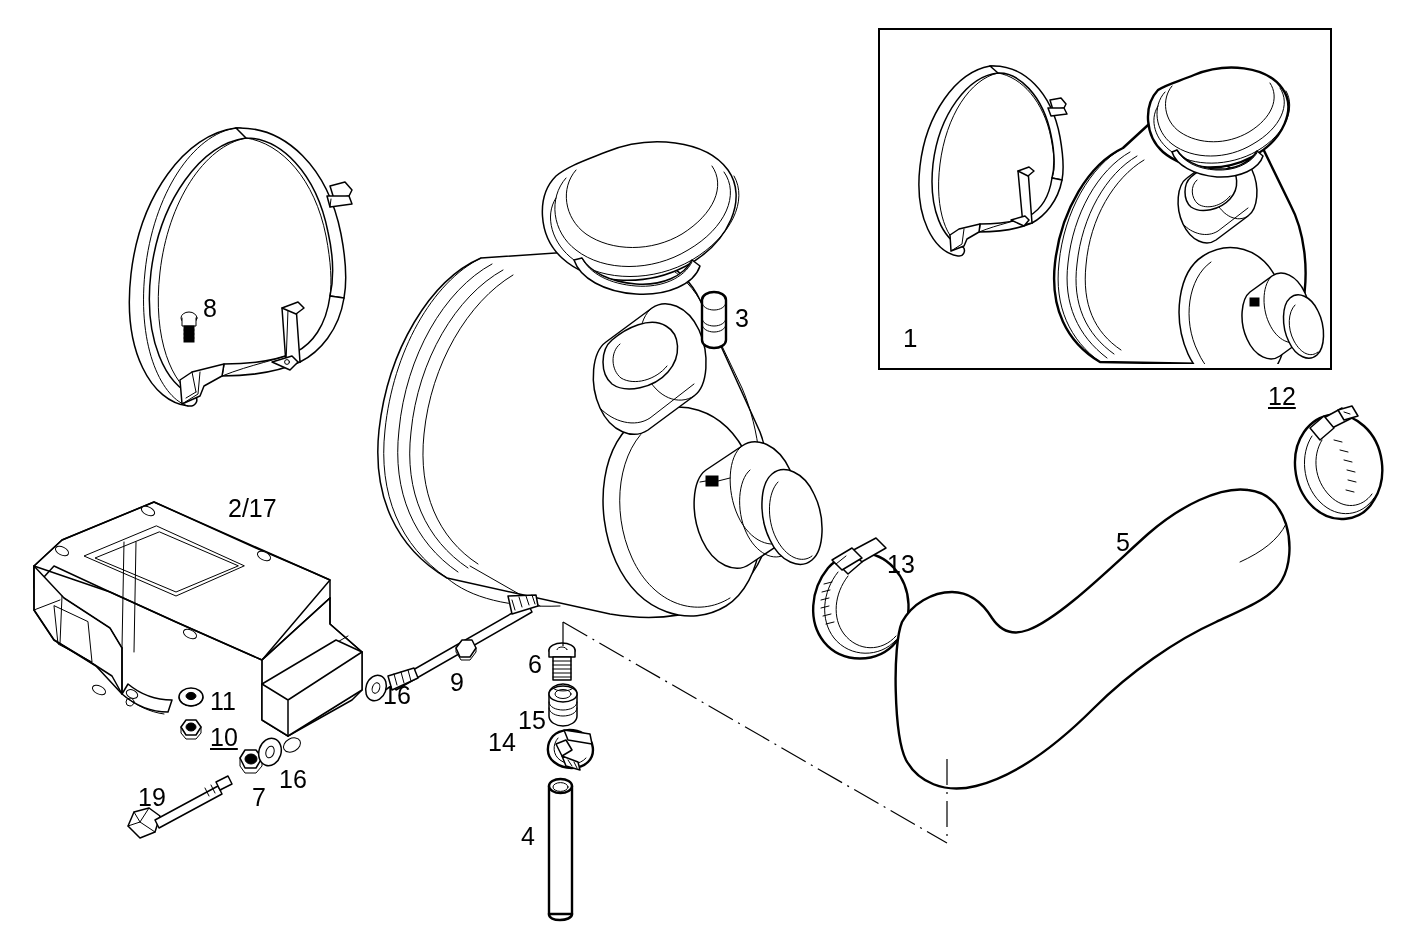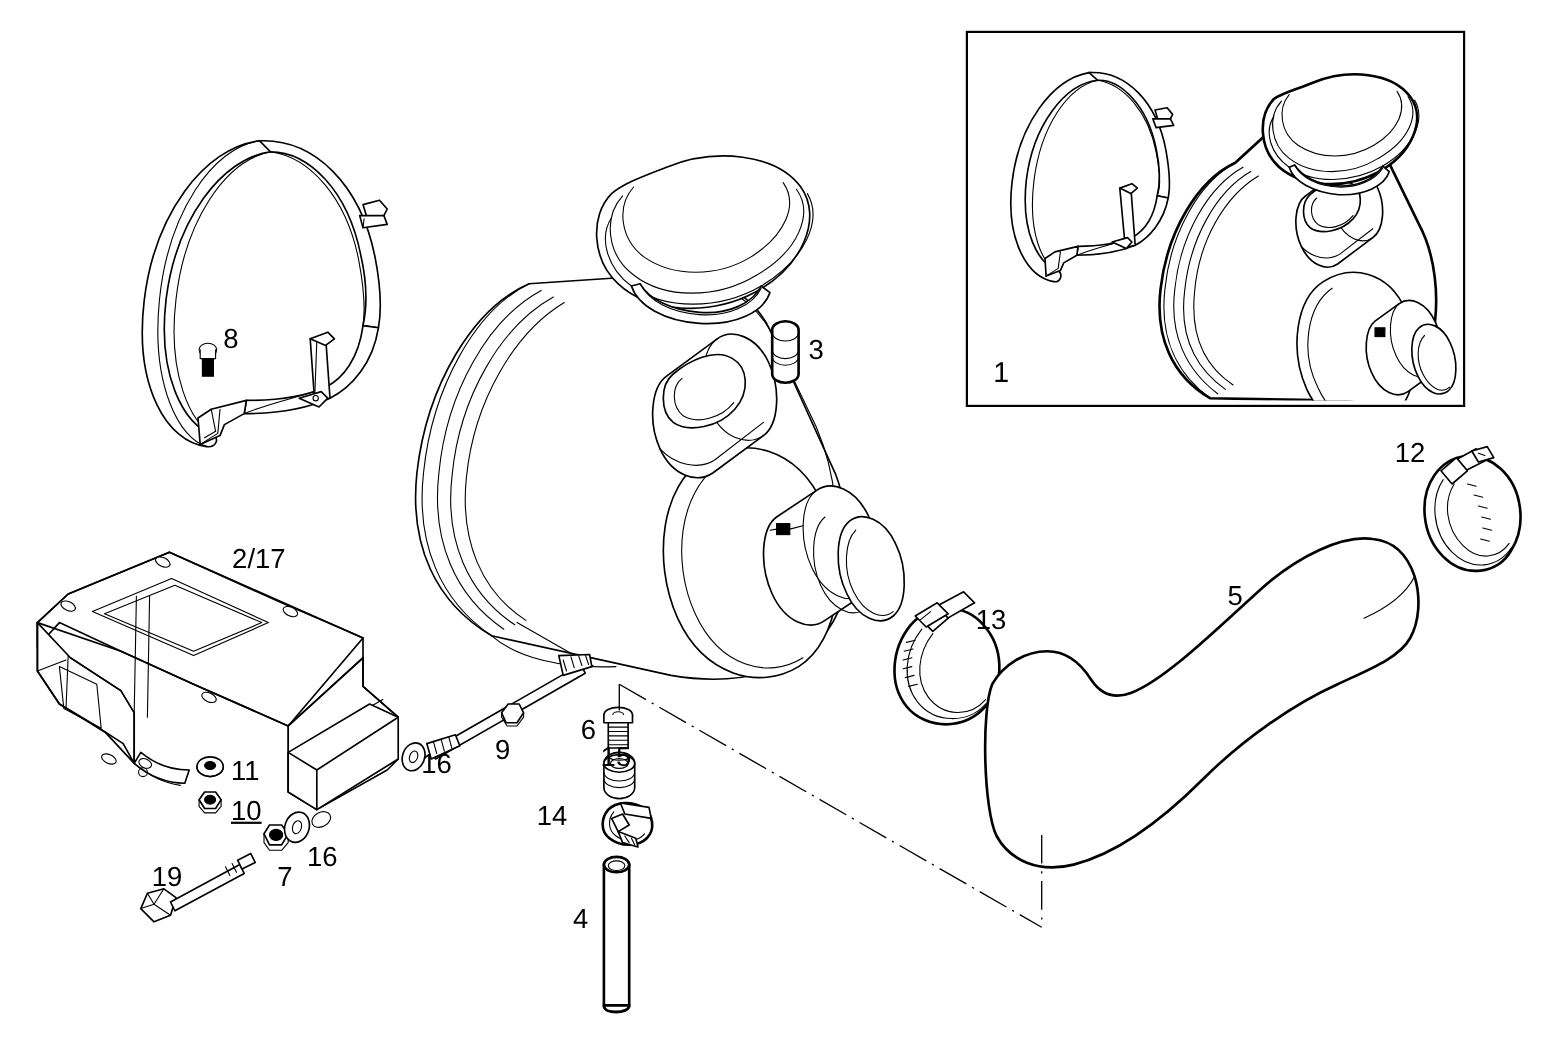--- a/index.html
+++ b/index.html
@@ -394,29 +394,29 @@
         <path class="fw" d="M292,122 C296,135 314,145 337,147 C360,148 379,139 383,126
                             L377,121 C370,133 354,140 336,139 C318,138 303,130 297,120 Z"></path>
         <path class="ln-t" d="M297,120 C303,132 318,139 336,140 C354,141 370,134 377,123"></path>
       </g>
     </svg>
   </div>
 
   <span class="lbl lbl-1" style="left:903px;top:325px;">1</span>
   <span class="lbl" style="left:203px;top:296px;">8</span>
   <span class="lbl" style="left:735px;top:306px;">3</span>
-  <span class="lbl" style="left:211px;top:496px;text-align:right;">2/17</span>
+  <span class="lbl" style="left:228px;top:496px;text-align:right;">2/17</span>
   <span class="lbl" style="left:210px;top:689px;">11</span>
   <span class="lbl" style="left:210px;top:725px;text-decoration:underline;">10</span>
   <span class="lbl" style="left:383px;top:683px;">16</span>
   <span class="lbl" style="left:279px;top:767px;">16</span>
   <span class="lbl" style="left:252px;top:785px;">7</span>
   <span class="lbl" style="left:138px;top:785px;">19</span>
   <span class="lbl" style="left:450px;top:670px;">9</span>
   <span class="lbl" style="left:528px;top:652px;">6</span>
-  <span class="lbl" style="left:518px;top:676px;margin-left:28px;">15</span>
+  <span class="lbl" style="left:518px;top:708px;">15</span>
   <span class="lbl" style="left:488px;top:730px;">14</span>
   <span class="lbl" style="left:521px;top:824px;">4</span>
   <span class="lbl" style="left:887px;top:552px;">13</span>
   <span class="lbl" style="left:1116px;top:530px;">5</span>
-  <span class="lbl" style="left:1268px;top:400px;">12</span>
+  <span class="lbl" style="left:1268px;top:384px;text-decoration:underline;">12</span>
 
 </div>
 
 </body></html>

